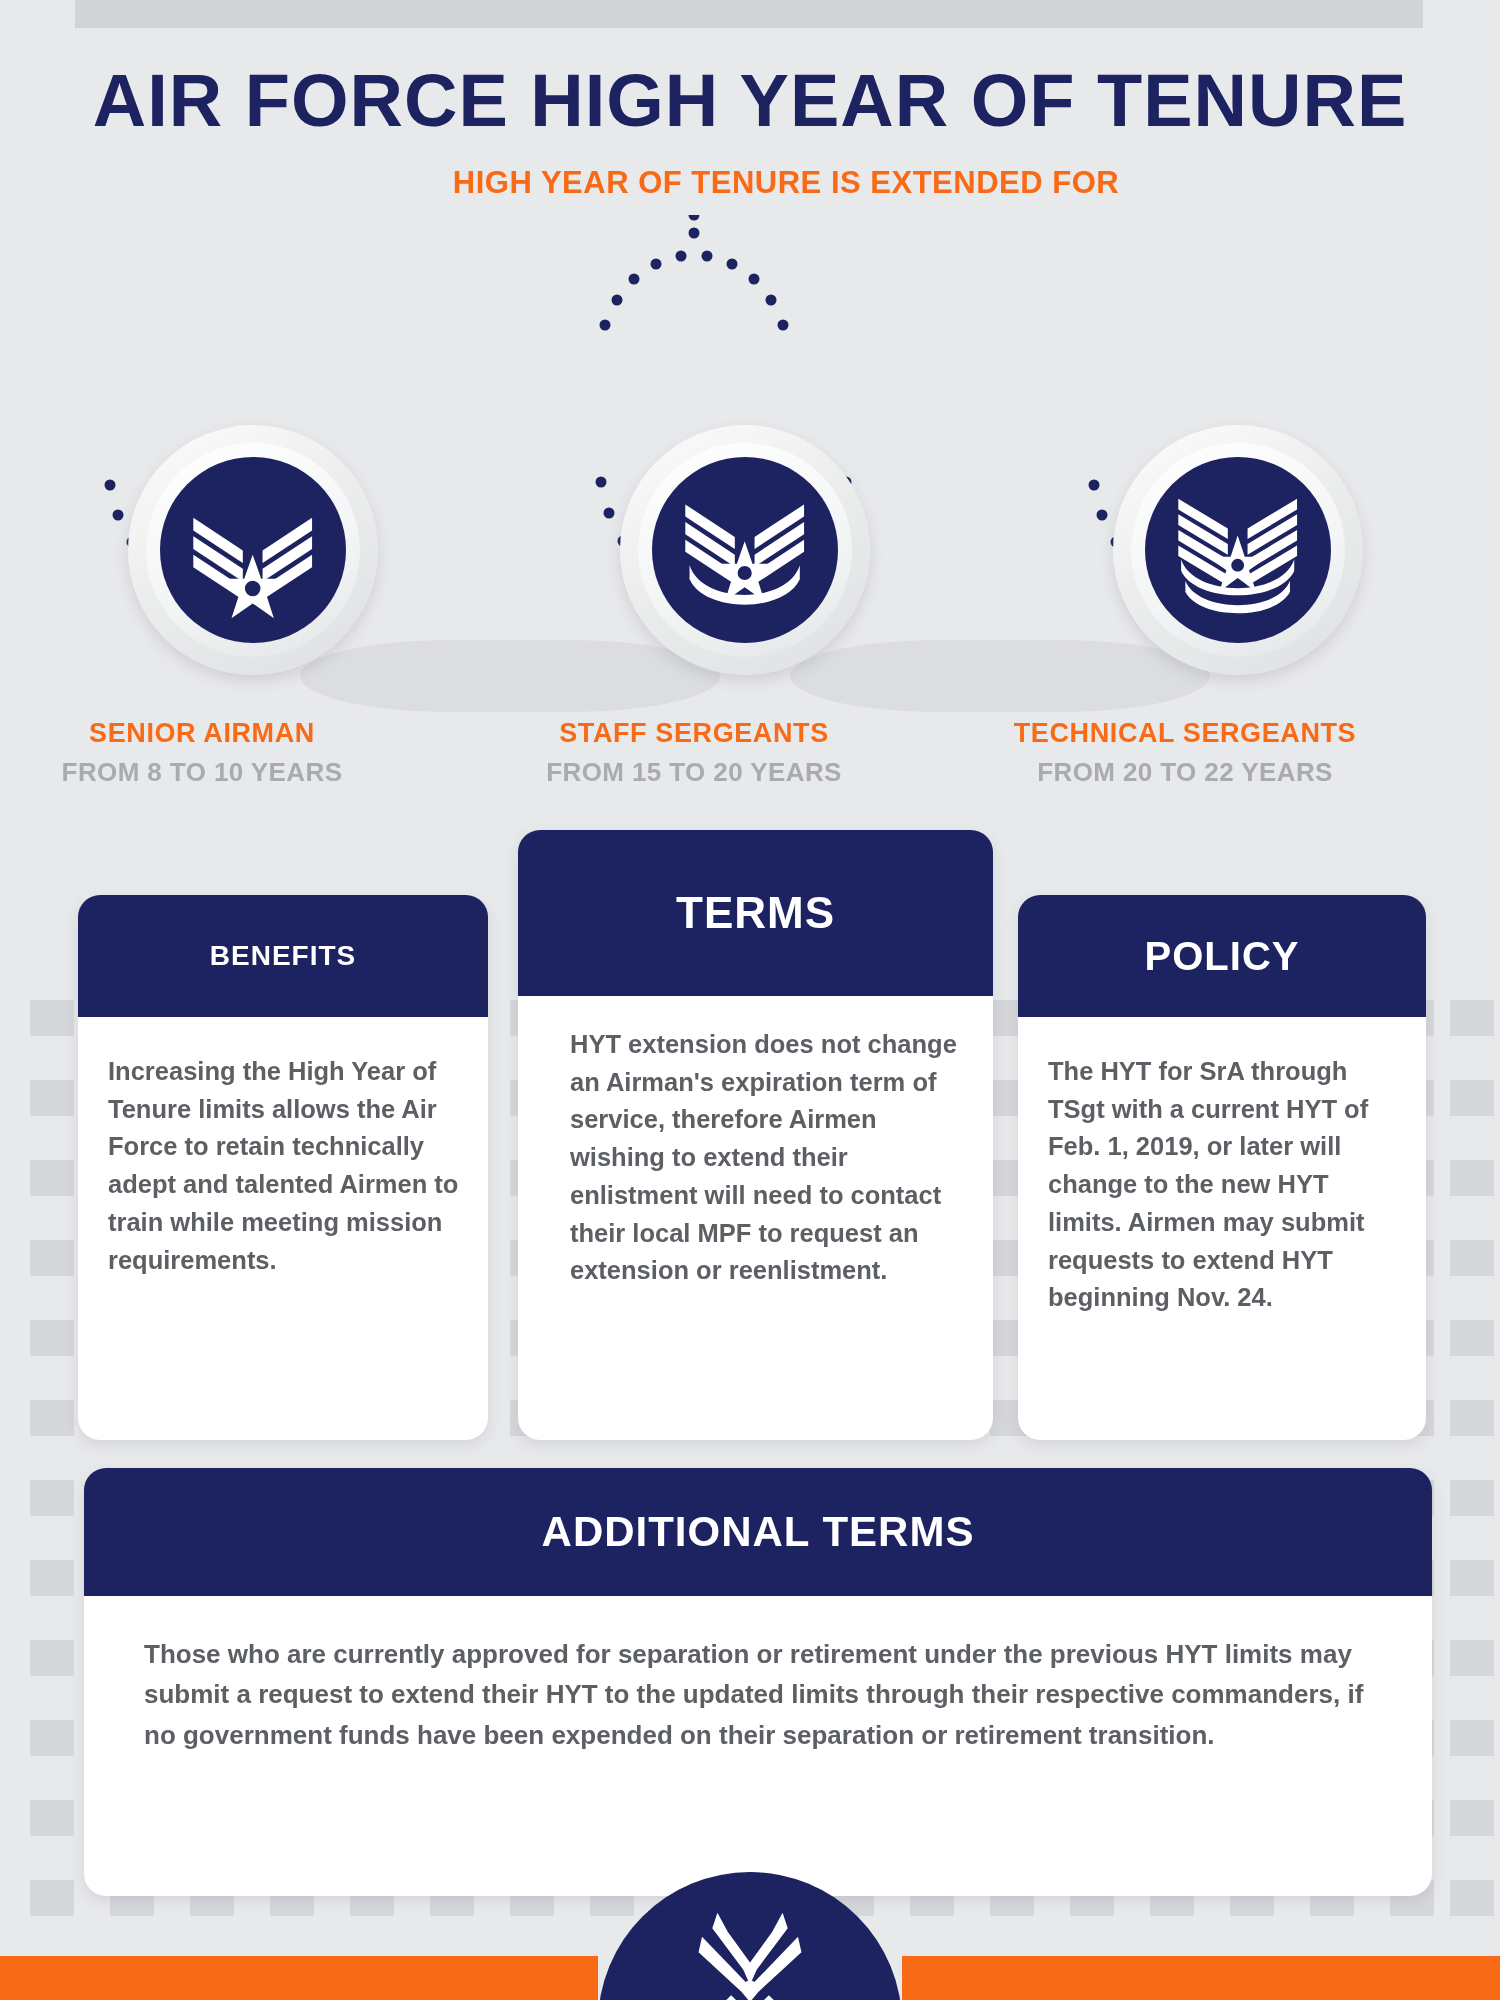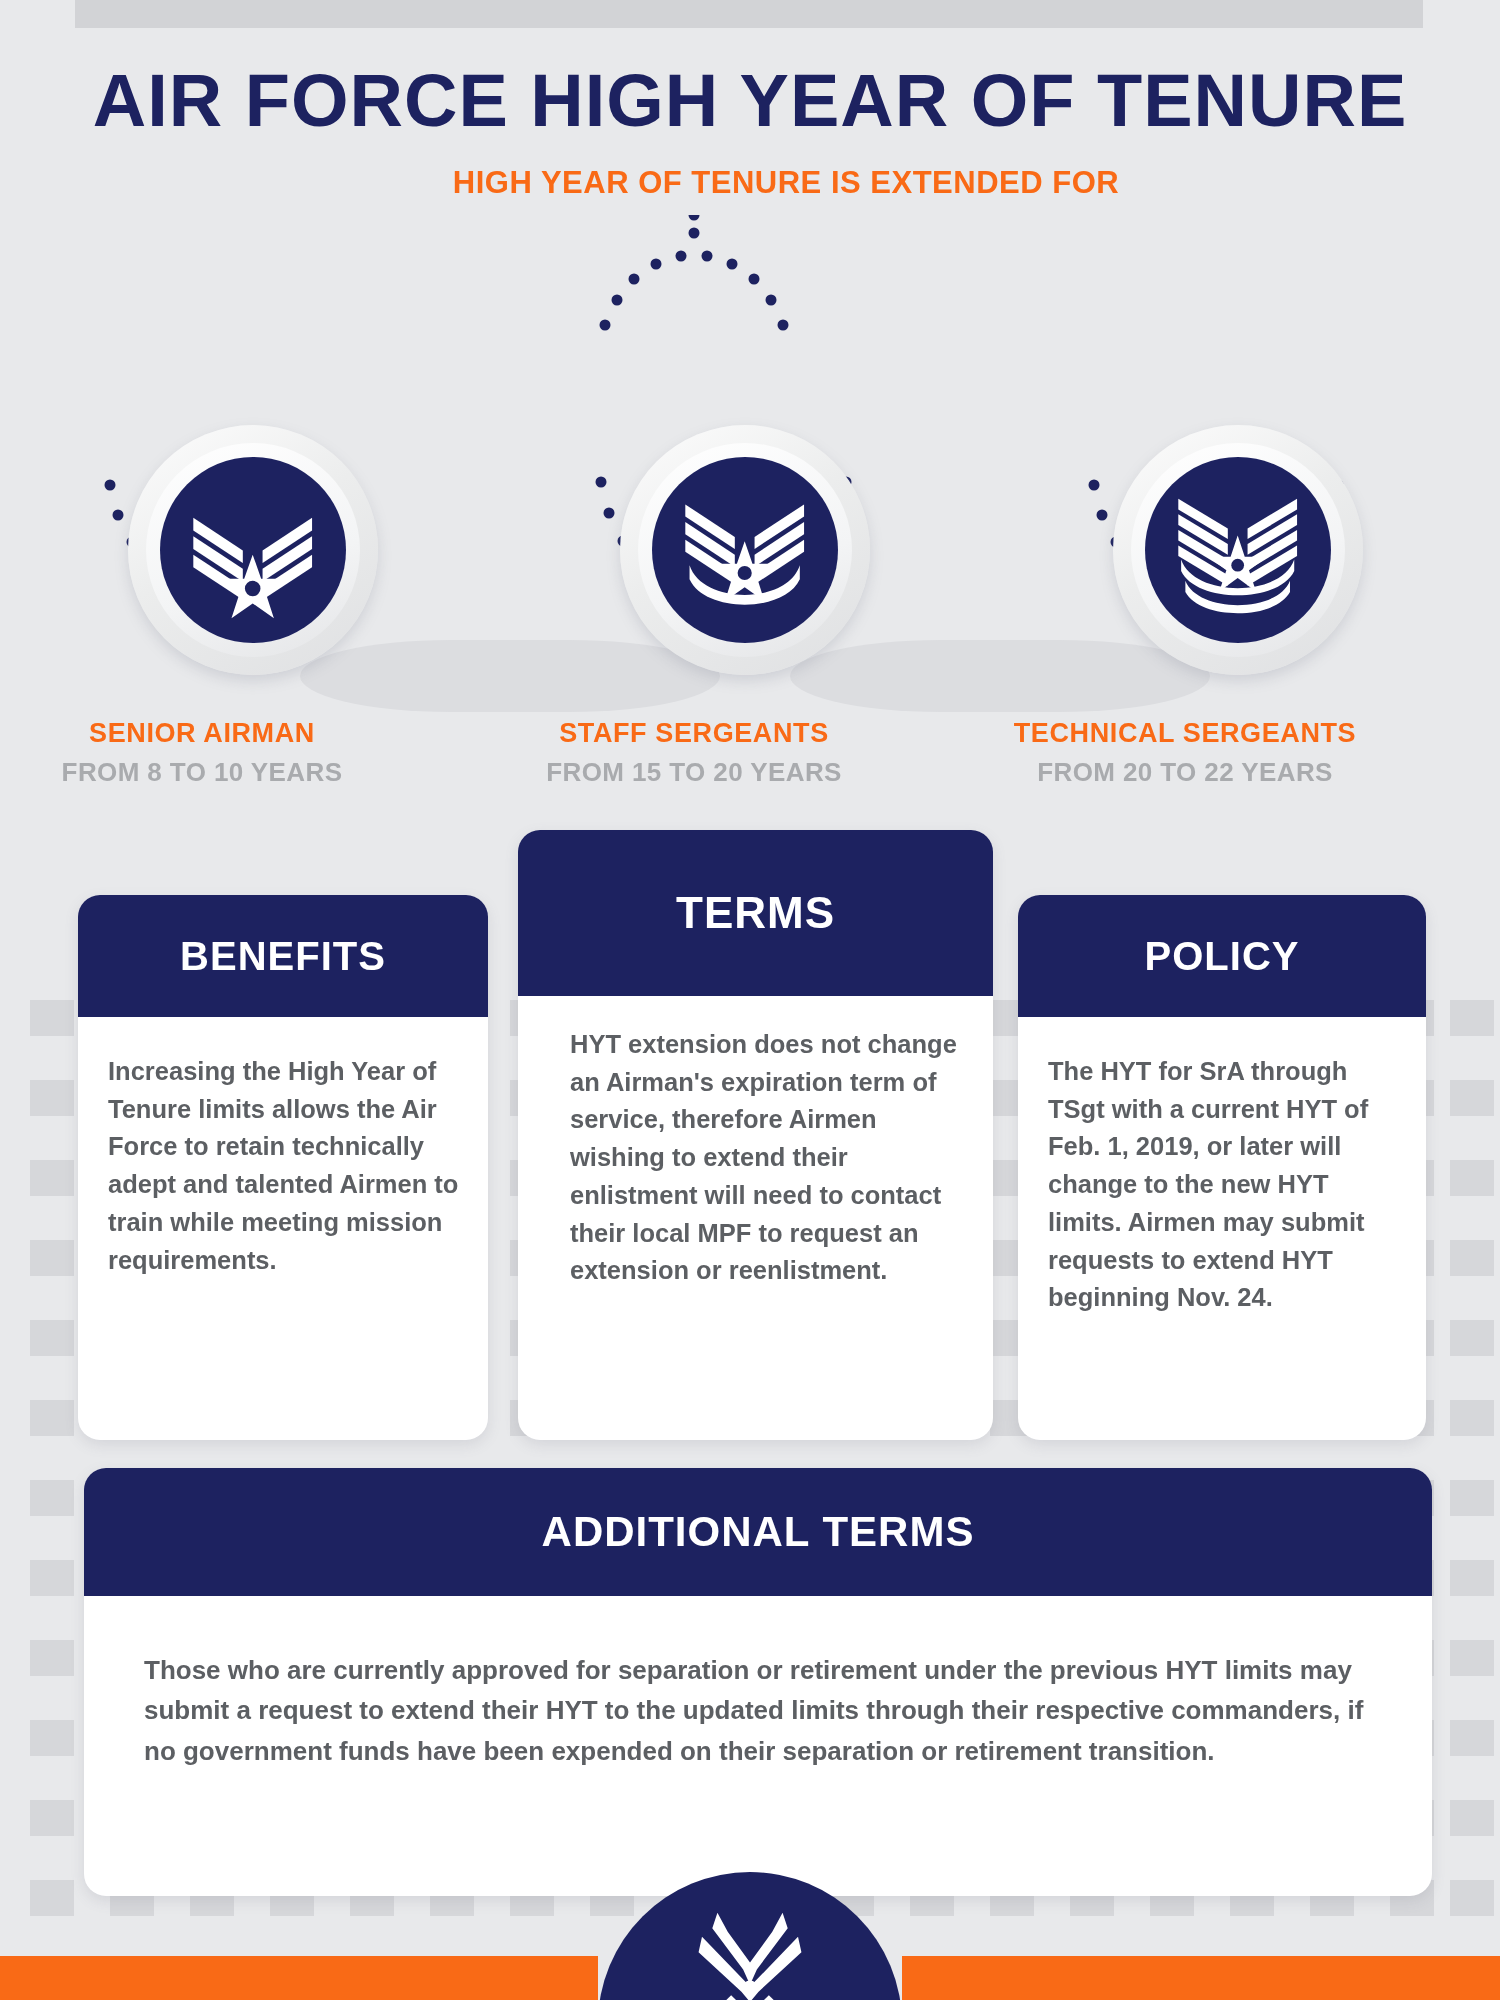--- a/index.html
+++ b/index.html
@@ -131,38 +131,38 @@
     display: flex; align-items: center; justify-content: center;
   }
   .card-body {
     color: #5c5f63;
     font-weight: 600;
     line-height: 1.48;
   }
 
   
   .card-benefits { left: 78px; top: 895px; width: 410px; height: 545px; }
-  .card-benefits .card-head { height: 122px; font-size: 40px; }
+  .card-benefits .card-head { height: 122px; font-size: 28px; }
   .card-benefits .card-body { padding: 36px 28px 0 30px; font-size: 25.5px; }
 
   
   .card-terms { left: 518px; top: 830px; width: 475px; height: 610px; }
   .card-terms .card-head { height: 166px; font-size: 44px; }
   .card-terms .card-body { padding: 30px 30px 0 52px; font-size: 25.5px; }
 
   
   .card-policy { left: 1018px; top: 895px; width: 408px; height: 545px; }
   .card-policy .card-head { height: 122px; font-size: 40px; }
   .card-policy .card-body { padding: 36px 26px 0 30px; font-size: 25.5px; }
 
   
   .card-addl { left: 84px; top: 1468px; width: 1348px; height: 428px; }
   .card-addl .card-head { height: 128px; font-size: 42px; }
   .card-addl .card-body {
-    padding: 38px 68px 0 60px; font-size: 26px; line-height: 1.55; margin-top: 16px;
+    padding: 38px 68px 0 60px; font-size: 26px; line-height: 1.55;
   }
 
   
   .footer-circle {
     position: absolute;
     left: 598px; top: 1872px;
     width: 304px; height: 304px;
     border-radius: 50%;
     background: #1d2260;
     display: flex; align-items: flex-start; justify-content: center;

